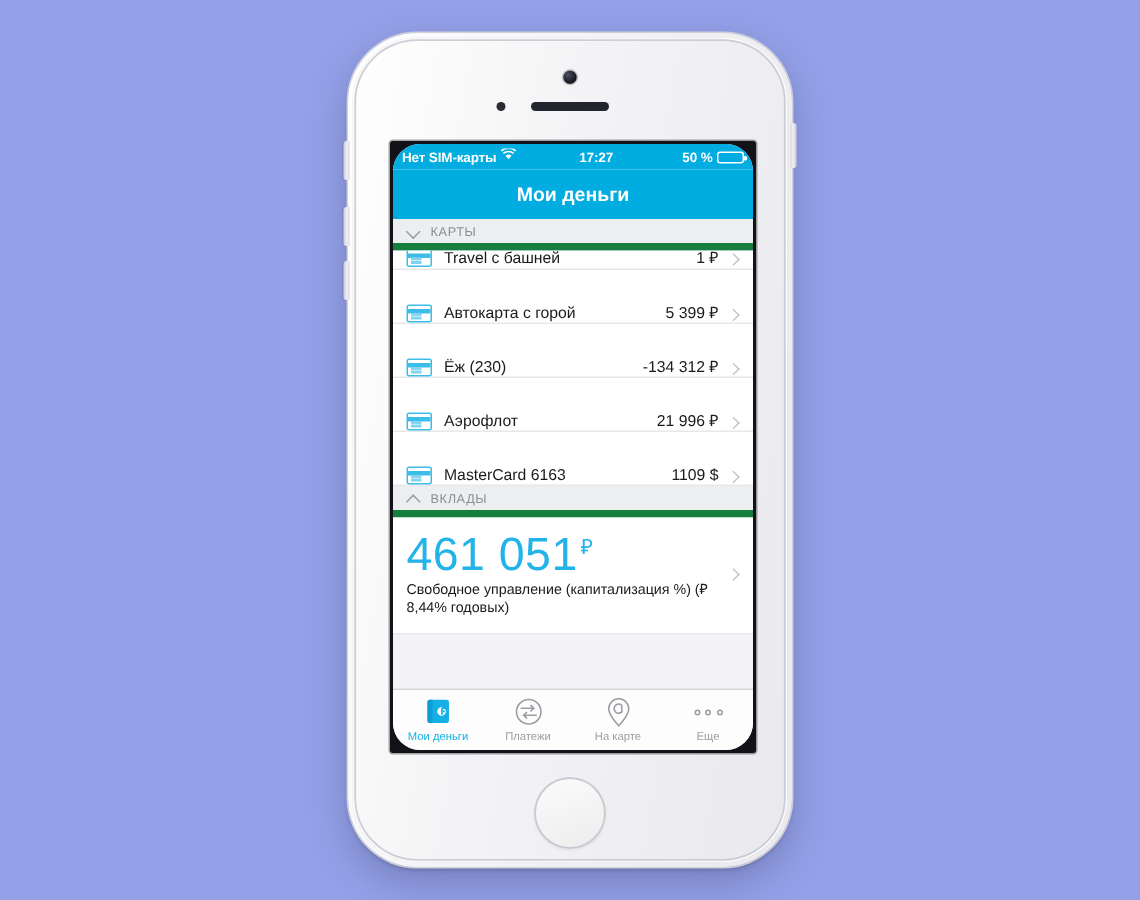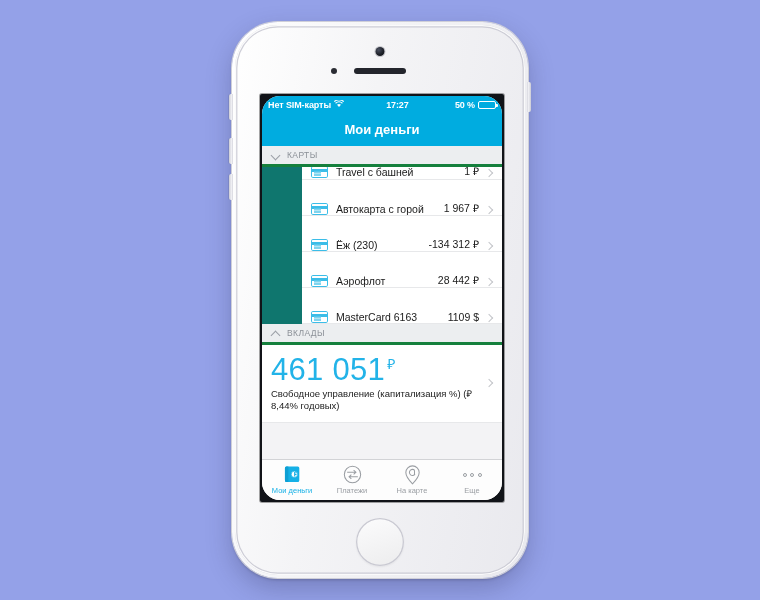--- a/index.html
+++ b/index.html
@@ -180,21 +180,21 @@
     overflow: hidden;
   }
 
   .section-header {
     height: 21px;
     background: #eceef0;
     display: flex;
     align-items: center;
     padding-left: 9px;
     gap: 7px;
-    border-bottom: 3px solid #15803d;
+    border-bottom: 5px solid #15803d;
     box-sizing: border-box;
   }
   .section-header .chev {
     width: 9px; height: 9px;
     position: relative;
   }
   .section-header .chev::before {
     content: "";
     position: absolute;
     left: 0.5px; top: 1.5px;
@@ -209,21 +209,21 @@
     border-right: 1.3px solid #9b9fa6;
     border-top: 1.3px solid #9b9fa6;
     transform: rotate(-45deg);
   }
   .section-title {
     font-size: 8.5px;
     color: #8b9097;
     letter-spacing: 0.4px;
   }
 
-  .list { background: #0f766e; padding-left: 40px; }
+  .list { background: #0f766e; }
 
   .card-row {
     height: 36px;
     display: flex;
     align-items: flex-end;
     padding: 0 7px 0 9px;
     border-bottom: 1px solid #e7e8ea;
     box-sizing: border-box;
     background: #fff;
   }
@@ -406,35 +406,35 @@
         <div class="card-row clipped">
           <span class="card-icon"></span>
           <span class="card-name">Travel с башней</span>
           <span class="card-value">1 ₽</span>
           <span class="row-chevron"></span>
         </div>
 
         <div class="card-row">
           <span class="card-icon"></span>
           <span class="card-name">Автокарта с горой</span>
-          <span class="card-value">1 967 ₽</span>
+          <span class="card-value">5 399 ₽</span>
           <span class="row-chevron"></span>
         </div>
 
         <div class="card-row">
           <span class="card-icon"></span>
           <span class="card-name">Ёж (230)</span>
           <span class="card-value">-134 312 ₽</span>
           <span class="row-chevron"></span>
         </div>
 
         <div class="card-row">
           <span class="card-icon"></span>
           <span class="card-name">Аэрофлот</span>
-          <span class="card-value">28 442 ₽</span>
+          <span class="card-value">21 996 ₽</span>
           <span class="row-chevron"></span>
         </div>
 
         <div class="card-row">
           <span class="card-icon"></span>
           <span class="card-name">MasterCard 6163</span>
           <span class="card-value">1109 $</span>
           <span class="row-chevron"></span>
         </div>
 

